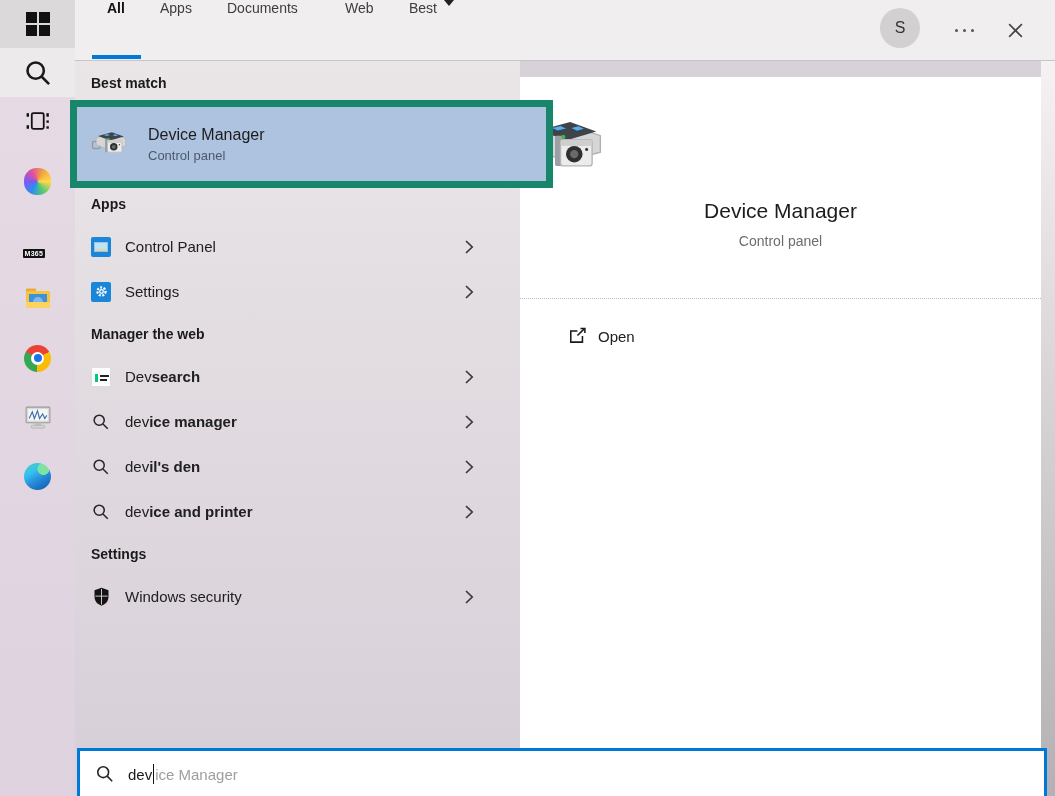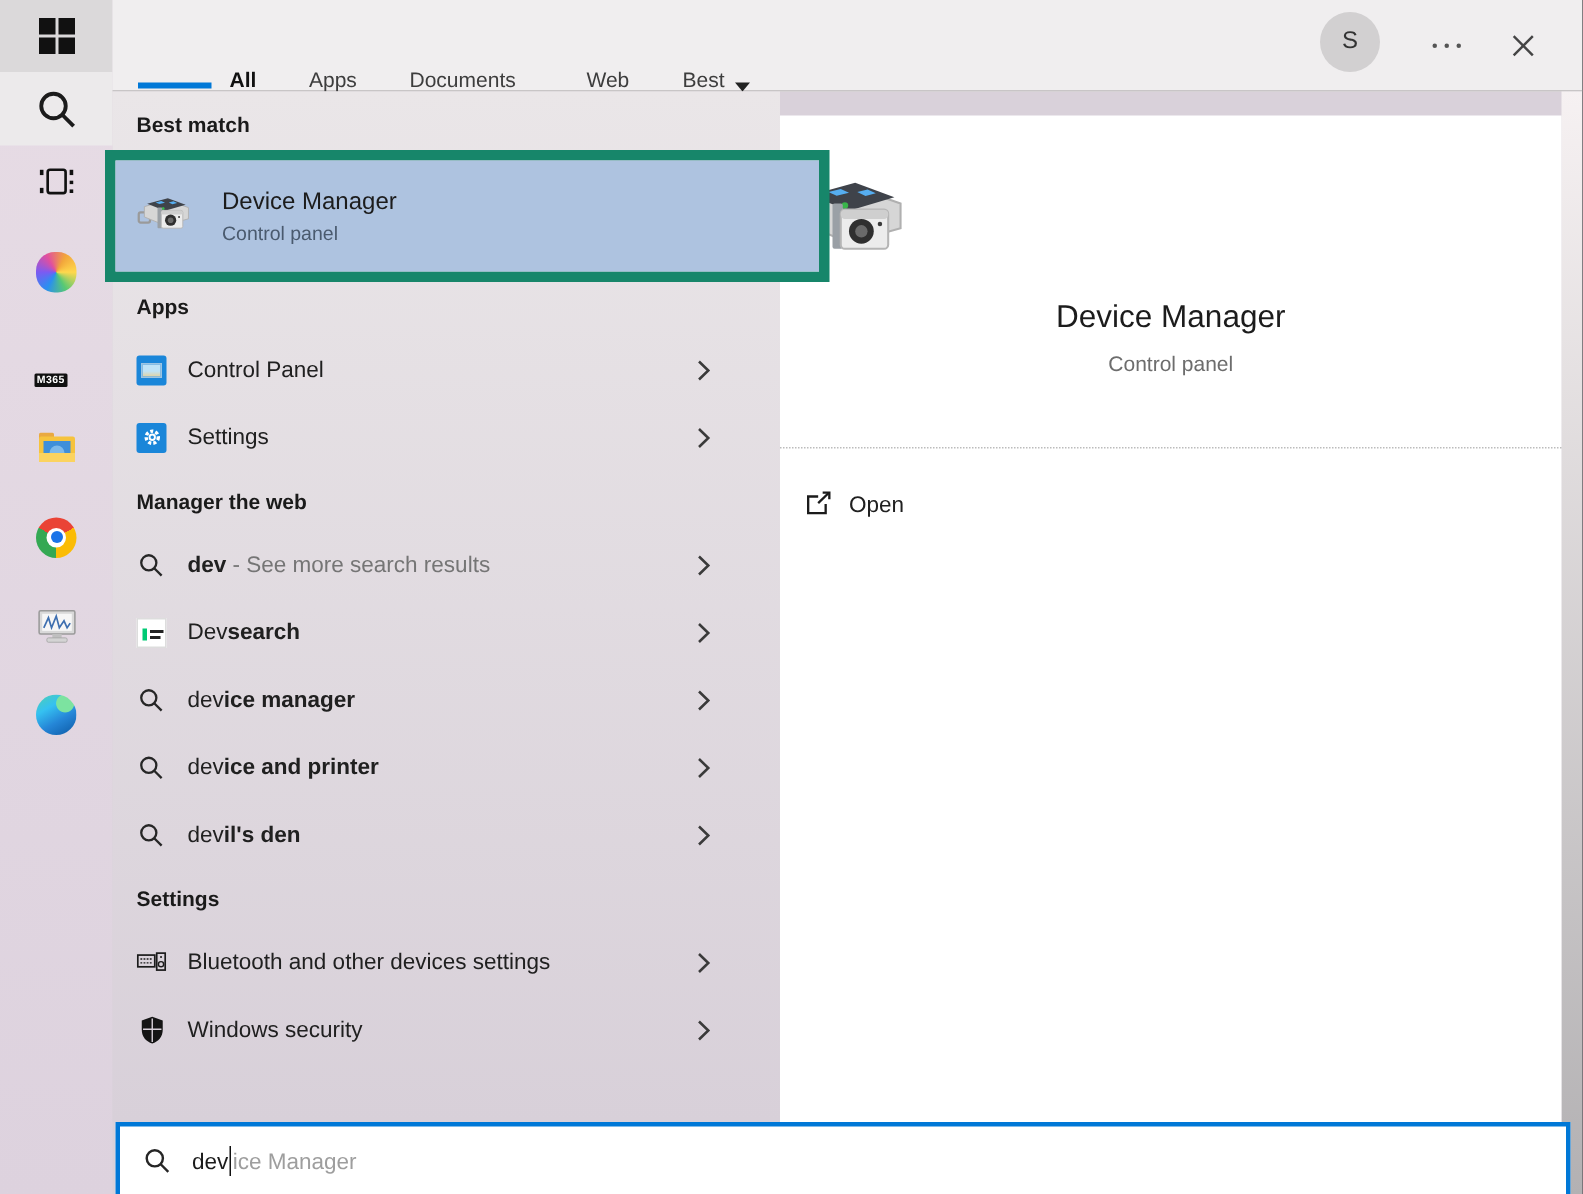--- a/index.html
+++ b/index.html
@@ -32,21 +32,21 @@
             background:#fff;border-radius:50%;}
   .chrome i:after{content:"";position:absolute;left:2.5px;top:2.5px;width:8px;height:8px;
                   background:#1a73e8;border-radius:50%;}
   .edge{width:27px;height:27px;border-radius:50%;
         background:radial-gradient(circle at 72% 22%,#7ce3a0 0 20%,rgba(0,0,0,0) 22%),
         linear-gradient(150deg,#4fd0b0 0%,#35c1f1 32%,#2586d7 62%,#0c59a4 100%);}
 
   
   .tabbar{position:absolute;left:75px;top:0;width:980px;height:61px;background:#f0eeef;
           border-bottom:1px solid #c8c5c6;}
-  .tab{position:absolute;top:0;height:61px;display:flex;align-items:flex-end;font-size:14px;color:#3d3d3d;cursor:default;margin-left:46px;}
+  .tab{position:absolute;top:0;height:61px;display:flex;align-items:flex-start;font-size:14px;color:#3d3d3d;cursor:default;}
   .tab.active{font-weight:bold;color:#111;}
   .tab-underline{position:absolute;left:17px;top:55px;width:49px;height:4px;background:#0078d7;}
   .more-caret{display:inline-block;margin-left:7px;width:0;height:0;
               border-left:5px solid transparent;border-right:5px solid transparent;border-top:6px solid #222;}
   .avatar{position:absolute;left:805px;top:8px;width:40px;height:40px;border-radius:50%;background:#d2d0d1;
           display:flex;align-items:center;justify-content:center;font-size:16px;color:#333;}
   .dots{position:absolute;left:872px;top:18px;width:34px;height:24px;display:flex;gap:5px;
         align-items:center;justify-content:center;}
   .dots i{width:3px;height:3px;background:#555;border-radius:50%;}
   .closebtn{position:absolute;left:929px;top:19px;width:22px;height:22px;display:flex;
@@ -82,21 +82,21 @@
   .da-box i{position:absolute;left:3px;top:6px;width:3px;height:8px;background:#00ca74;}
   .da-box b{position:absolute;left:8px;top:7px;width:9px;height:2px;background:#222;}
   .da-box b + b{top:11px;width:7px;}
 
   
   .preview{position:absolute;left:520px;top:77px;width:521px;height:671px;background:#fff;}
   .pv-icon{margin:38px auto 0;width:92px;height:66px;}
   .pv-title{margin-top:14px;text-align:center;font-size:21px;color:#1c1c1c;}
   .pv-sub{margin-top:10px;text-align:center;font-size:14px;color:#6d6d6d;}
   .pv-sep{position:absolute;left:0;top:221px;width:100%;border-top:1px dotted #bcbcbc;}
-  .pv-open{position:absolute;left:0;top:236px;width:100%;height:46px;display:flex;align-items:center;padding-left:16px;}
+  .pv-open{position:absolute;left:0;top:236px;width:100%;height:46px;display:flex;align-items:center;padding-left:48px;}
   .pv-open .lbl{margin-left:10px;}
 
   
   .searchbox{position:absolute;left:77px;top:748px;width:970px;height:52px;background:#fff;
              border:3px solid #0078d7;display:flex;align-items:center;padding-left:16px;z-index:6;}
   .sb-icon{width:18px;height:18px;margin-right:14px;}
   .sb-text{font-size:15px;color:#1b1b1b;display:flex;align-items:center;}
   .caret{width:1px;height:20px;background:#111;margin:0 1px;}
   .sb-sugg{color:#9e9e9e;}
 </style>
@@ -230,34 +230,20 @@
           <span class="lbl"><span>Settings</span></span>
           <span class="chev">
             <svg width="10" height="16" viewBox="0 0 10 16">
               <path d="M2 2 L8.2 8 L2 14" fill="none" stroke="#3a3a3a" stroke-width="1.7"></path>
             </svg>
           </span>
         </div>
         <div class="sec-hdr">Manager the web</div>
         <div class="row">
           <span class="ric">
-            <svg width="18" height="18" viewBox="0 0 20 20">
-              <circle cx="8" cy="8" r="5.6" fill="none" stroke="#262626" stroke-width="1.7"></circle>
-              <line x1="12.2" y1="12.2" x2="17.5" y2="17.5" stroke="#262626" stroke-width="1.7"></line>
-            </svg>
-          </span>
-          <span class="lbl"><span class="b">dev</span><span class="muted"> - See more search results</span></span>
-          <span class="chev">
-            <svg width="10" height="16" viewBox="0 0 10 16">
-              <path d="M2 2 L8.2 8 L2 14" fill="none" stroke="#3a3a3a" stroke-width="1.7"></path>
-            </svg>
-          </span>
-        </div>
-        <div class="row">
-          <span class="ric">
             <span class="da-box">
               <i></i>
               <b></b>
               <b></b>
             </span>
           </span>
           <span class="lbl"><span>Dev</span><span class="b">search</span></span>
           <span class="chev">
             <svg width="10" height="16" viewBox="0 0 10 16">
               <path d="M2 2 L8.2 8 L2 14" fill="none" stroke="#3a3a3a" stroke-width="1.7"></path>
@@ -278,60 +264,42 @@
             </svg>
           </span>
         </div>
         <div class="row">
           <span class="ric">
             <svg width="18" height="18" viewBox="0 0 20 20">
               <circle cx="8" cy="8" r="5.6" fill="none" stroke="#262626" stroke-width="1.7"></circle>
               <line x1="12.2" y1="12.2" x2="17.5" y2="17.5" stroke="#262626" stroke-width="1.7"></line>
             </svg>
           </span>
-          <span class="lbl"><span>dev</span><span class="b">ice and printer</span></span>
+          <span class="lbl"><span>dev</span><span class="b">il's den</span></span>
           <span class="chev">
             <svg width="10" height="16" viewBox="0 0 10 16">
               <path d="M2 2 L8.2 8 L2 14" fill="none" stroke="#3a3a3a" stroke-width="1.7"></path>
             </svg>
           </span>
         </div>
         <div class="row">
           <span class="ric">
             <svg width="18" height="18" viewBox="0 0 20 20">
               <circle cx="8" cy="8" r="5.6" fill="none" stroke="#262626" stroke-width="1.7"></circle>
               <line x1="12.2" y1="12.2" x2="17.5" y2="17.5" stroke="#262626" stroke-width="1.7"></line>
             </svg>
           </span>
-          <span class="lbl"><span>dev</span><span class="b">il's den</span></span>
+          <span class="lbl"><span>dev</span><span class="b">ice and printer</span></span>
           <span class="chev">
             <svg width="10" height="16" viewBox="0 0 10 16">
               <path d="M2 2 L8.2 8 L2 14" fill="none" stroke="#3a3a3a" stroke-width="1.7"></path>
             </svg>
           </span>
         </div>
         <div class="sec-hdr">Settings</div>
-        <div class="row">
-          <span class="ric">
-            <svg width="22" height="19" viewBox="0 0 23 20">
-              <rect x="1" y="4.5" width="13" height="9" fill="none" stroke="#1b1b1b" stroke-width="1.3"></rect>
-              <line x1="3" y1="7.5" x2="12" y2="7.5" stroke="#1b1b1b" stroke-width="1" stroke-dasharray="1.4 1"></line>
-              <line x1="3" y1="10.5" x2="12" y2="10.5" stroke="#1b1b1b" stroke-width="1" stroke-dasharray="1.4 1"></line>
-              <rect x="15.5" y="3" width="6.5" height="13" fill="none" stroke="#1b1b1b" stroke-width="1.3"></rect>
-              <circle cx="18.8" cy="11.5" r="2" fill="none" stroke="#1b1b1b" stroke-width="1.1"></circle>
-              <circle cx="18.8" cy="6" r=".8" fill="#1b1b1b"></circle>
-            </svg>
-          </span>
-          <span class="lbl"><span>Bluetooth and other devices settings</span></span>
-          <span class="chev">
-            <svg width="10" height="16" viewBox="0 0 10 16">
-              <path d="M2 2 L8.2 8 L2 14" fill="none" stroke="#3a3a3a" stroke-width="1.7"></path>
-            </svg>
-          </span>
-        </div>
         <div class="row">
           <span class="ric">
             <svg width="17" height="19" viewBox="0 0 18 20">
               <path d="M9 .8 L16.4 3.4 V10 C16.4 15.2 13.2 18.3 9 19.7 C4.8 18.3 1.6 15.2 1.6 10 V3.4 Z" fill="#141414"></path>
               <line x1="9" y1="2" x2="9" y2="18.6" stroke="#d8d0d9" stroke-width="1"></line>
               <line x1="2.5" y1="9.6" x2="15.5" y2="9.6" stroke="#d8d0d9" stroke-width="1"></line>
             </svg>
           </span>
           <span class="lbl"><span>Windows security</span></span>
           <span class="chev">

